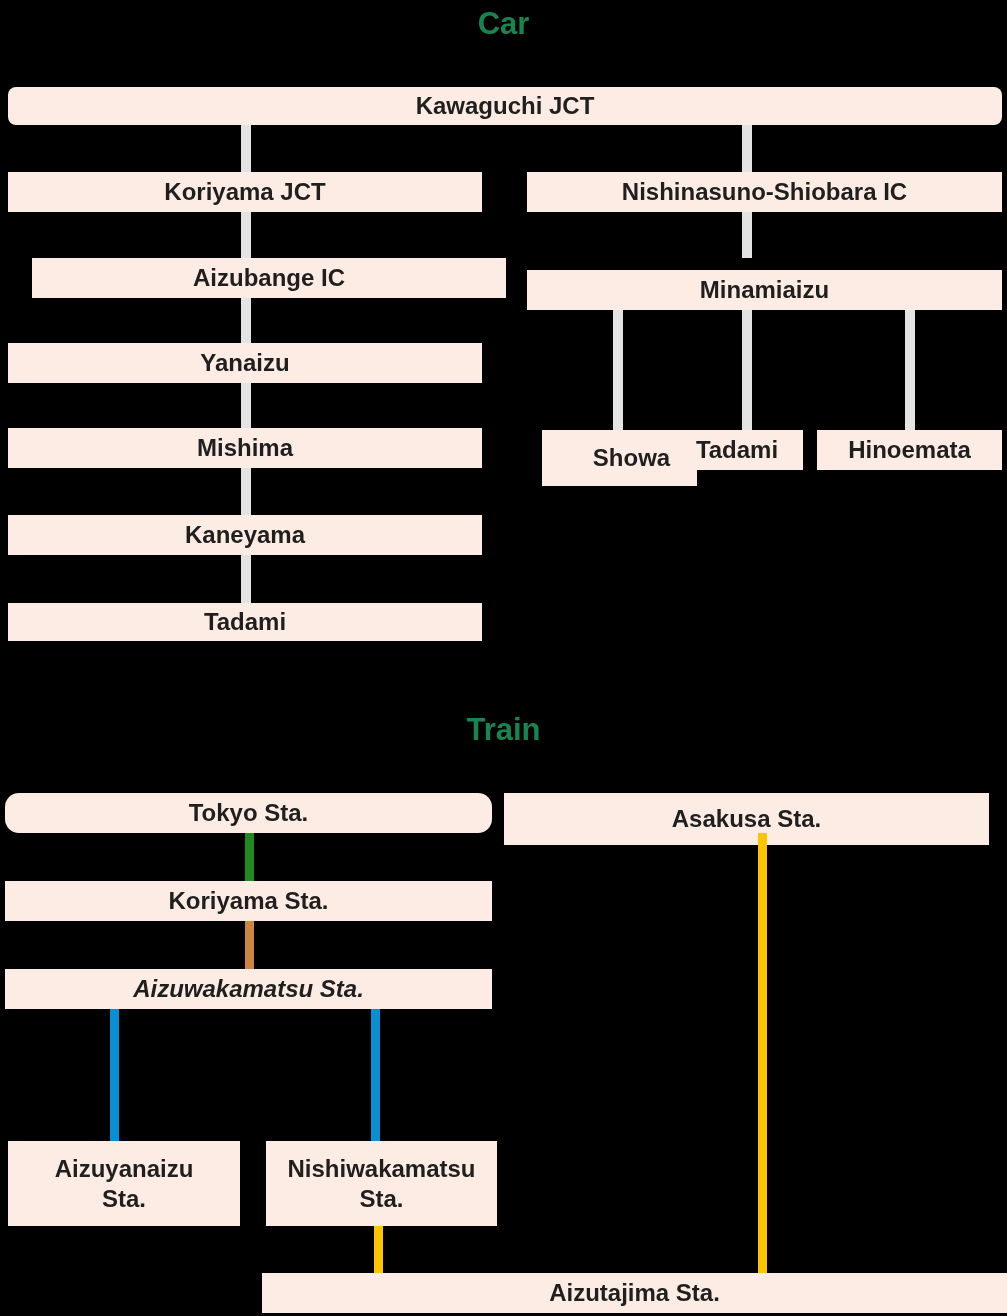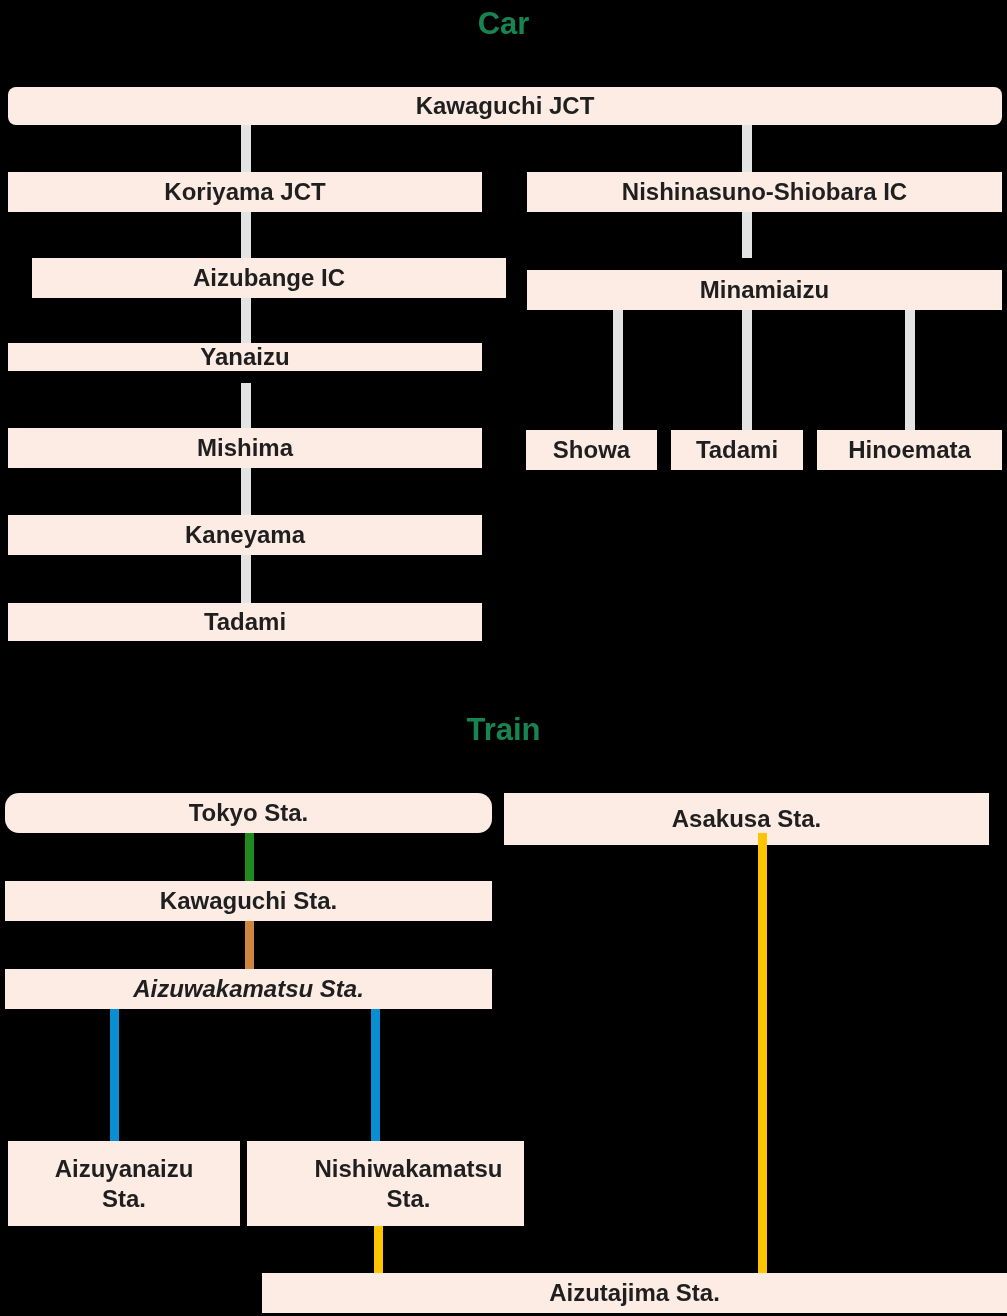--- a/index.html
+++ b/index.html
@@ -34,35 +34,35 @@
   .vline.orange{background:var(--line-orange,#cd8540);width:9px;}
   .vline.blue{background:var(--line-blue,#0a8ed2);width:9px;}
   .vline.yellow{background:var(--line-yellow,#fdc400);width:9px;}
 
   
   #n-kawaguchi   {left:8px;  top:87px;  width:994px;height:38px;border-radius:8px;}
   #n-koriyama-jct{left:8px;  top:172px; width:474px;height:40px;}
   #n-nishinasuno {left:527px;top:172px; width:475px;height:40px;}
   #n-aizubange   {left:8px;  top:258px; width:474px;height:40px;margin-left:24px;}
   #n-minamiaizu  {left:527px;top:258px; width:475px;height:40px;margin-top:12px;}
-  #n-yanaizu     {left:8px;  top:343px; width:474px;height:28px;}
+  #n-yanaizu     {left:8px;  top:343px; width:474px;height:40px;}
   #n-mishima     {left:8px;  top:428px; width:474px;height:40px;}
-  #n-showa       {left:526px;top:430px; width:131px;height:40px;}
+  #n-showa       {left:542px;top:430px; width:131px;height:56px;padding-left:24px;}
   #n-tadami-br   {left:671px;top:430px; width:132px;height:40px;}
   #n-hinoemata   {left:817px;top:430px; width:185px;height:40px;}
   #n-kaneyama    {left:8px;  top:515px; width:474px;height:40px;}
   #n-tadami      {left:8px;  top:603px; width:474px;height:38px;}
 
   
   #n-tokyo         {left:5px;  top:793px; width:487px;height:40px;border-radius:14px;}
   #n-asakusa       {left:504px;top:793px; width:485px;height:52px;}
   #n-koriyama-sta  {left:5px;  top:881px; width:487px;height:40px;}
   #n-aizuwakamatsu {left:5px;  top:969px; width:487px;height:40px;font-style:italic;}
   #n-aizuyanaizu   {left:8px;  top:1141px;width:232px;height:85px;}
-  #n-nishiwakamatsu{left:247px;top:1141px;width:231px;height:85px;padding-left:46px;}
+  #n-nishiwakamatsu{left:266px;top:1141px;width:231px;height:85px;}
   #n-aizutajima    {left:262px;top:1273px;width:745px;height:40px;}
 </style>
 </head>
 <body>
 
 <div id="stage">
 
   <div class="section-title" id="car-title">Car</div>
 
   <div class="node" id="n-kawaguchi">Kawaguchi JCT</div>
@@ -96,21 +96,21 @@
   <div class="node" id="n-tokyo">Tokyo Sta.</div>
   <div class="node" id="n-asakusa">Asakusa Sta.</div>
 
   <div class="vline green" style="left:245px;top:833px;height:48px"></div>
   <div class="vline yellow" style="left:758px;top:833px;height:440px"></div>
   <div class="vline orange" style="left:245px;top:921px;height:48px"></div>
   <div class="vline blue" style="left:110px;top:1009px;height:132px"></div>
   <div class="vline blue" style="left:371px;top:1009px;height:132px"></div>
   <div class="vline yellow" style="left:374px;top:1226px;height:47px"></div>
 
-  <div class="node" id="n-koriyama-sta">Kawaguchi Sta.</div>
+  <div class="node" id="n-koriyama-sta">Koriyama Sta.</div>
   <div class="node" id="n-aizuwakamatsu">Aizuwakamatsu Sta.</div>
   <div class="node" id="n-aizuyanaizu">Aizuyanaizu
 Sta.</div>
   <div class="node" id="n-nishiwakamatsu">Nishiwakamatsu
 Sta.</div>
   <div class="node" id="n-aizutajima">Aizutajima Sta.</div>
 
 </div>
 
 </body></html>

